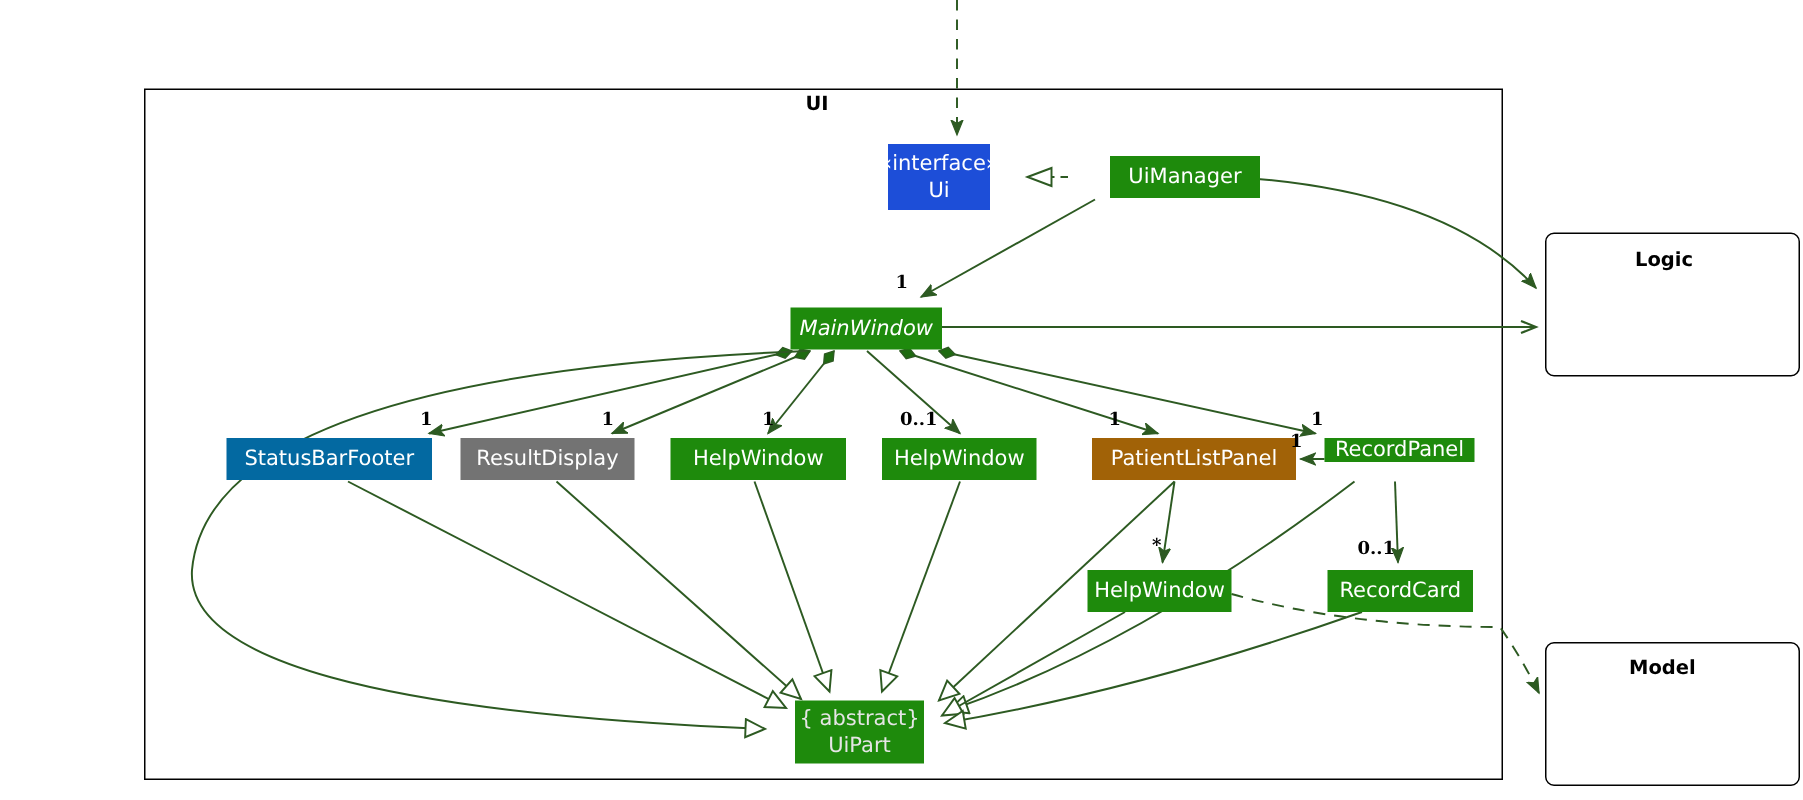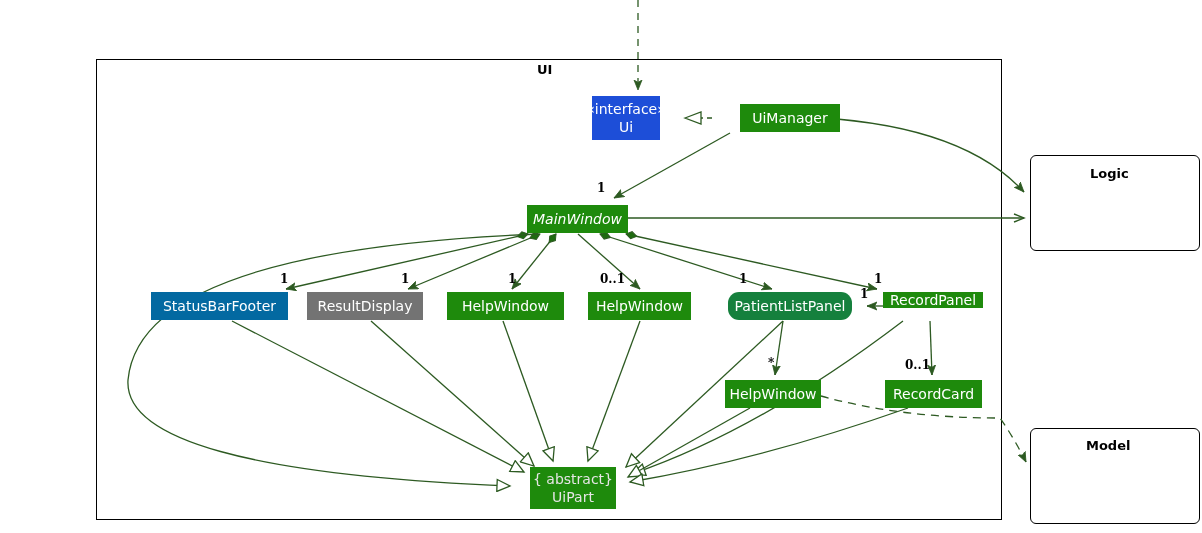--- a/index.html
+++ b/index.html
@@ -164,21 +164,21 @@
       </div>
       <div class="cls" style="left: 307px; top: 292px; width: 116px; height: 28px; background: #737373; color: rgb(255, 255, 255);">
         <span class="ln">ResultDisplay</span>
       </div>
       <div class="cls" style="left: 447px; top: 292px; width: 117px; height: 28px; background: rgb(30, 138, 12); color: rgb(255, 255, 255);">
         <span class="ln">HelpWindow</span>
       </div>
       <div class="cls" style="left: 588px; top: 292px; width: 103px; height: 28px; background: rgb(30, 138, 12); color: rgb(255, 255, 255);">
         <span class="ln">HelpWindow</span>
       </div>
-      <div class="cls" style="left: 728px; top: 292px; width: 124px; height: 28px; background: #15803d; color: rgb(255, 255, 255); border-radius: 11px;">
+      <div class="cls" style="left: 728px; top: 292px; width: 136px; height: 28px; background: #a16207; color: rgb(255, 255, 255);">
         <span class="ln">PatientListPanel</span>
       </div>
       <div class="cls" style="left: 883px; top: 292px; width: 100px; height: 16px; background: rgb(30, 138, 12); color: rgb(255, 255, 255);">
         <span class="ln">RecordPanel</span>
       </div>
       <div class="cls" style="left: 725px; top: 380px; width: 96px; height: 28px; background: rgb(30, 138, 12); color: rgb(255, 255, 255);">
         <span class="ln">HelpWindow</span>
       </div>
       <div class="cls" style="left: 885px; top: 380px; width: 97px; height: 28px; background: rgb(30, 138, 12); color: rgb(255, 255, 255);">
         <span class="ln">RecordCard</span>

